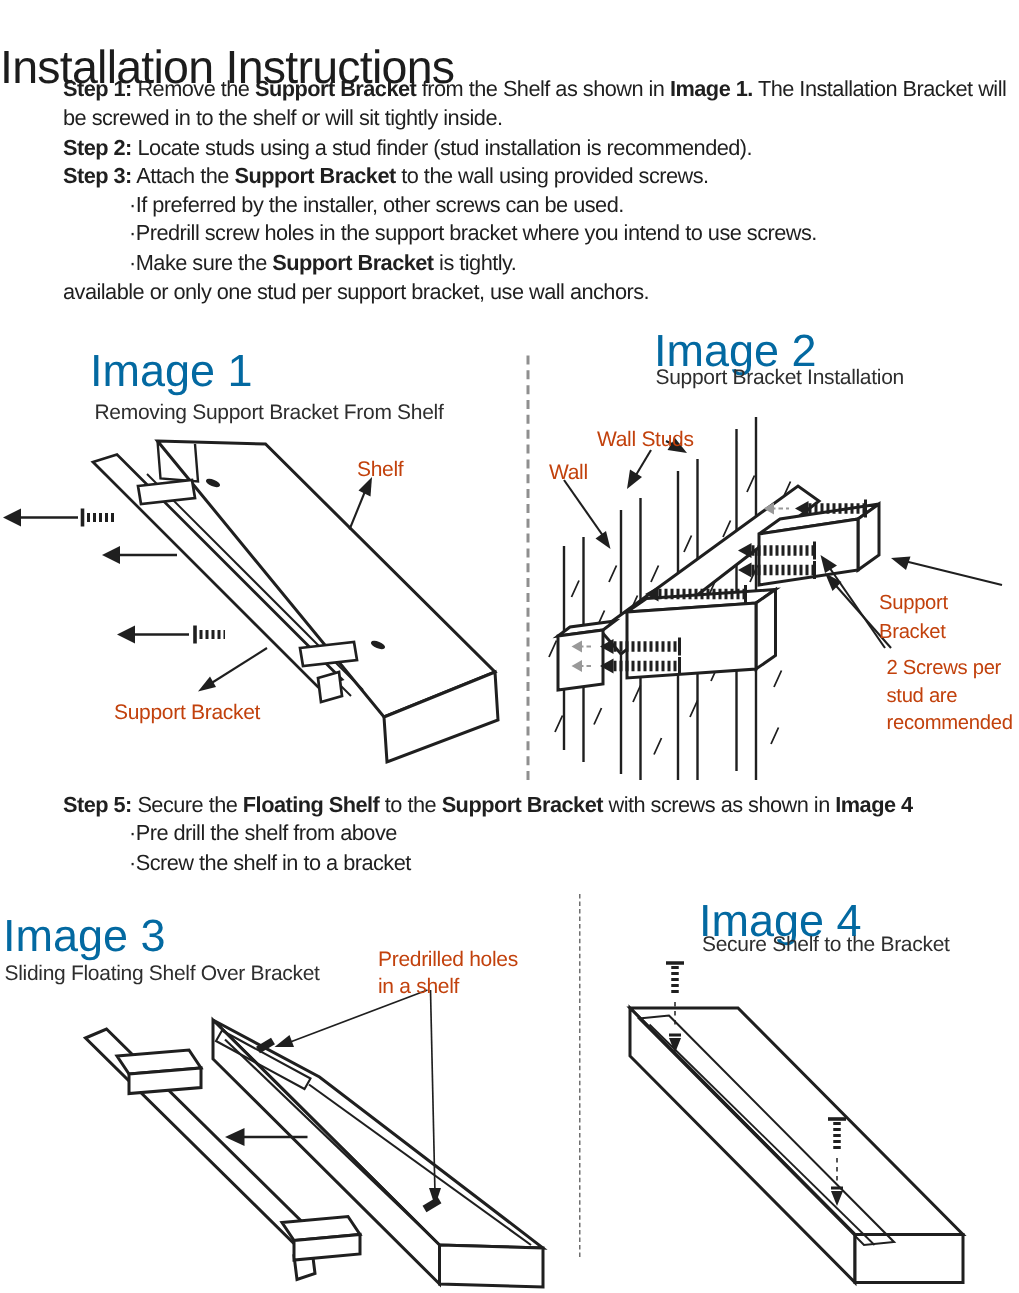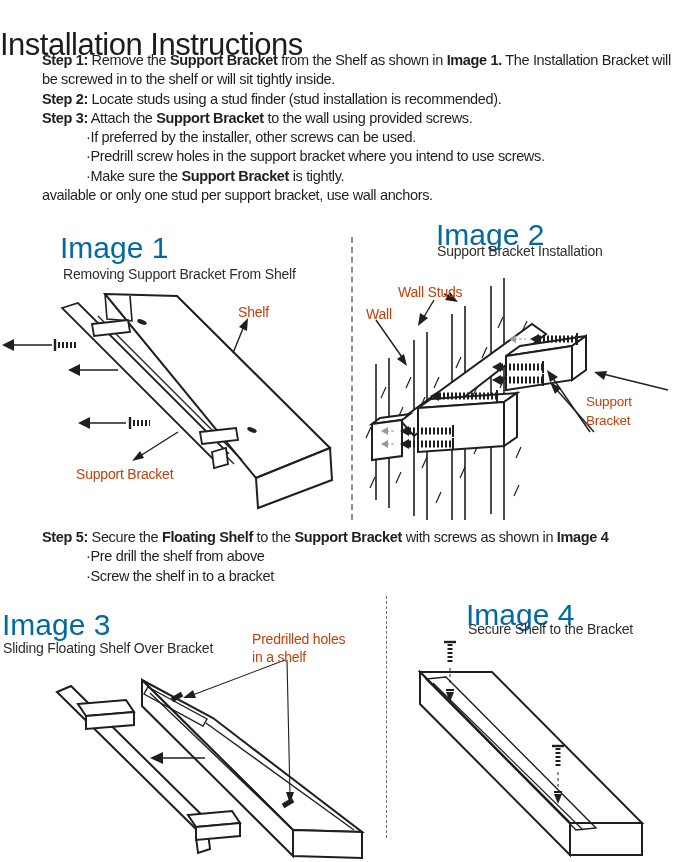--- a/index.html
+++ b/index.html
@@ -163,20 +163,25 @@
         <polygon points="238,104 251,103 248,112" stroke="none"></polygon>
       <line x1="234" y1="164" x2="196" y2="109"></line>
         <polygon points="191,102 202,109 194,114" stroke="none"></polygon>
       <line x1="238" y1="164" x2="200" y2="121"></line>
         <polygon points="194,114 205,120 199,126" stroke="none"></polygon>
     </g>
   </svg>
   <div class="dlabel" style="left:398px;top:283px;">Wall Studs</div>
   <div class="dlabel" style="left:366px;top:305px;">Wall</div>
   <div class="dlabel small" style="left:586px;top:393px;">Support Bracket</div>
+  <div class="dlabel small" style="left:591px;top:436px;">
+    <div>2 Screws per</div>
+    <div>stud are</div>
+    <div>recommended</div>
+  </div>
 
   <div id="steps-bottom" class="steps">
     <p><span class="b">Step 5:</span><span> Secure the </span><span class="b">Floating Shelf</span><span> to the </span><span class="b">Support Bracket</span><span> with screws as shown in </span><span class="b">Image 4</span></p>
     <p class="ind"><span>·Pre drill the shelf from above</span></p>
     <p class="ind"><span>·Screw the shelf in to a bracket</span></p>
   </div>
 
   <div class="img-heading" style="left:2px;top:608px;">Image 3</div>
   <div class="img-subtitle" style="left:3px;top:640px;">Sliding Floating Shelf Over Bracket</div>
   <div id="divider-2" class="divider"></div>

